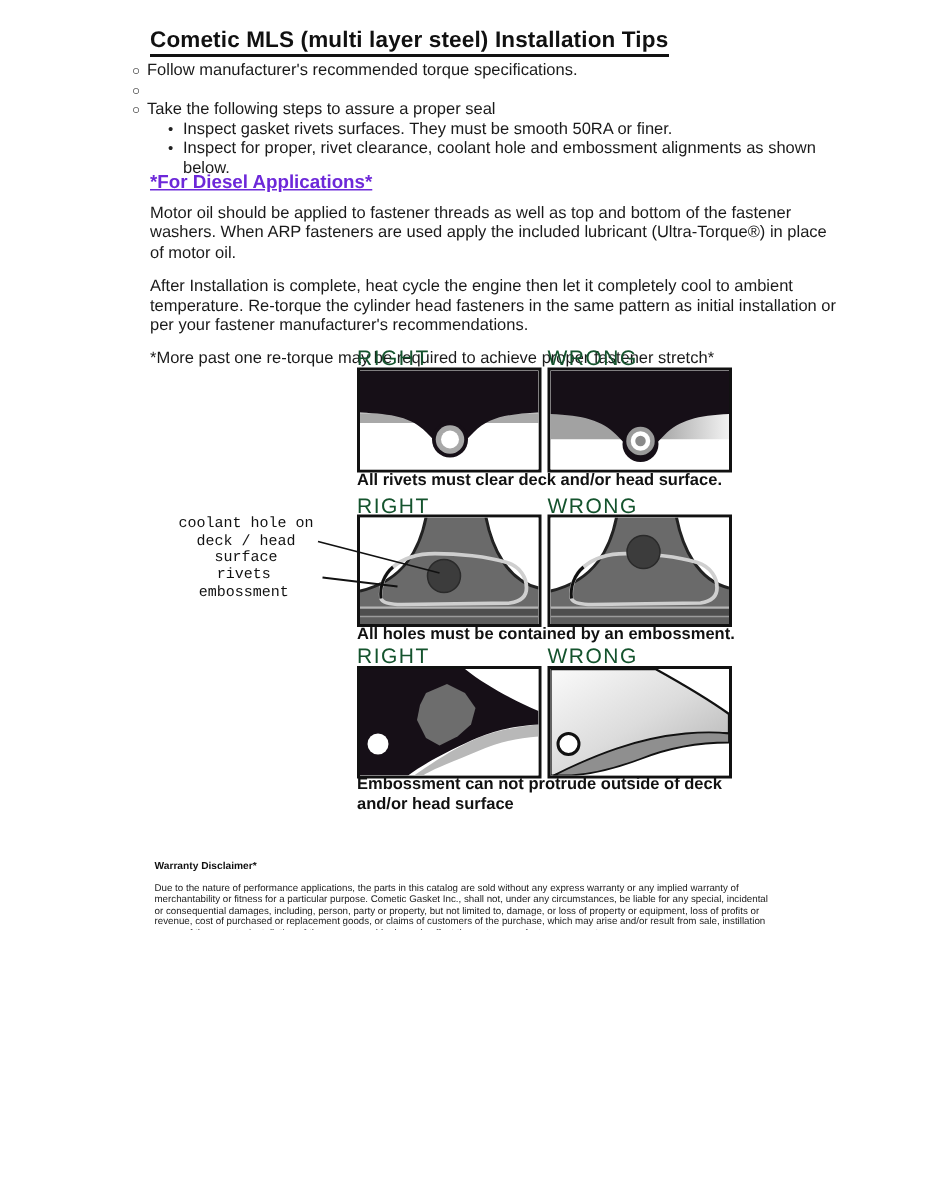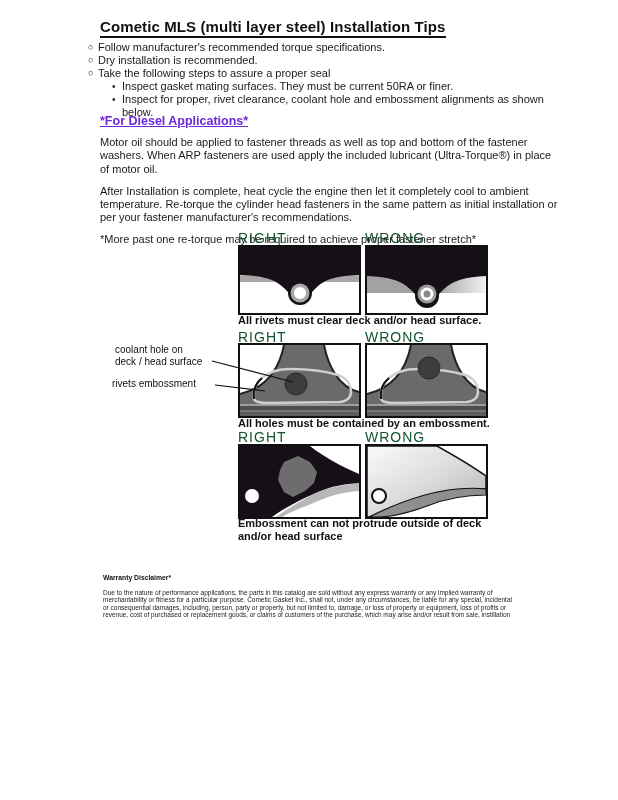--- a/index.html
+++ b/index.html
@@ -16,49 +16,48 @@
   .b-row{display:flex;}
   .b-row .marker{width:10px;flex:0 0 10px;font-size:9px;line-height:13px;color:#222;text-align:left;}
   .b-row.sub{padding-left:24px;}
   .b-row.sub .marker{font-size:10px;}
   .diesel{left:100px;top:115px;width:462px;font-size:11px;line-height:13.2px;}
   .diesel h2{font-size:12.5px;margin:0 0 8px 0;color:#6d28d9;text-decoration:underline;}
   .diesel p{margin:0 0 9px 0;}
   .dg-label{font-size:14px;letter-spacing:1px;color:#14532d;width:119px;}
   .dg-caption{font-size:11px;font-weight:bold;color:#111;white-space:pre-line;line-height:13px;}
   .dg-box{border:2px solid #111;background:#fff;display:block;}
-  .side-label{font-size:10px;line-height:11.5px;color:#111;text-align:left;white-space:pre-line;}
+  .side-label{font-size:10px;line-height:11.5px;color:#111;text-align:center;white-space:pre-line;font-family:Liberation Mono, monospace;}
   .legal{left:103px;top:574px;width:414px;font-size:6.5px;line-height:7.6px;color:#222;}
   .legal h3{font-size:6.8px;margin:0 0 7px 0;color:#111;}
   .legal p{margin:0 0 7px 0;white-space:pre-line;}
   .footer-code{left:389px;top:757px;font-size:14.5px;color:#222;letter-spacing:.3px;}
 </style>
 </head>
 <body>
 
 <div class="page">
 
   <div class="abs title">Cometic MLS (multi layer steel) Installation Tips</div>
 
   <div class="abs bullets">
     <div class="b-row">
       <span class="marker">○</span>
       <span>Follow manufacturer's recommended torque specifications.</span>
     </div>
     <div class="b-row">
       <span class="marker">○</span>
-      <span>Dry installation is recommended.</span>
     </div>
     <div class="b-row">
       <span class="marker">○</span>
       <span>Take the following steps to assure a proper seal</span>
     </div>
     <div class="b-row sub">
       <span class="marker">•</span>
-      <span>Inspect gasket mating surfaces.  They must be current 50RA or finer.</span>
+      <span>Inspect gasket rivets surfaces.  They must be smooth 50RA or finer.</span>
     </div>
     <div class="b-row sub">
       <span class="marker">•</span>
       <span>Inspect for proper, rivet clearance, coolant hole and embossment alignments as shown below.</span>
     </div>
   </div>
 
   <div class="abs diesel">
     <h2>*For Diesel Applications*</h2>
     <p>Motor oil should be applied to fastener threads as well as top and bottom of the fastener washers. When ARP fasteners are used apply the included lubricant (Ultra-Torque®) in place of motor oil.</p>

